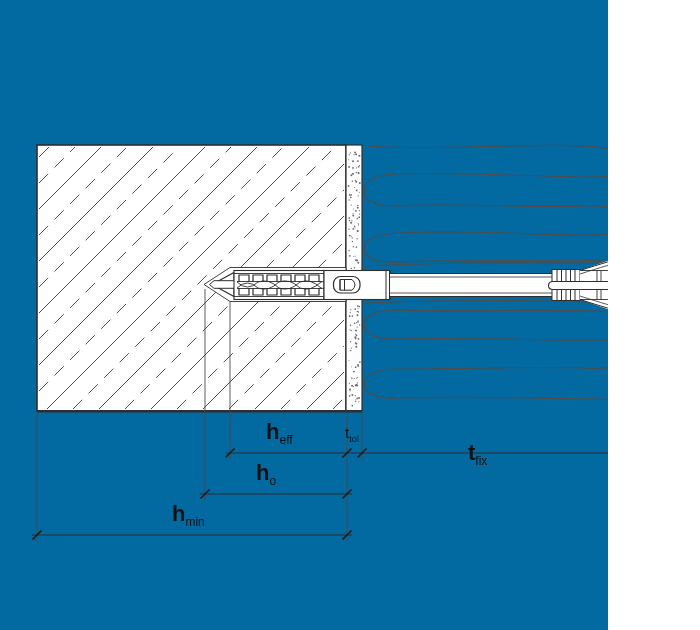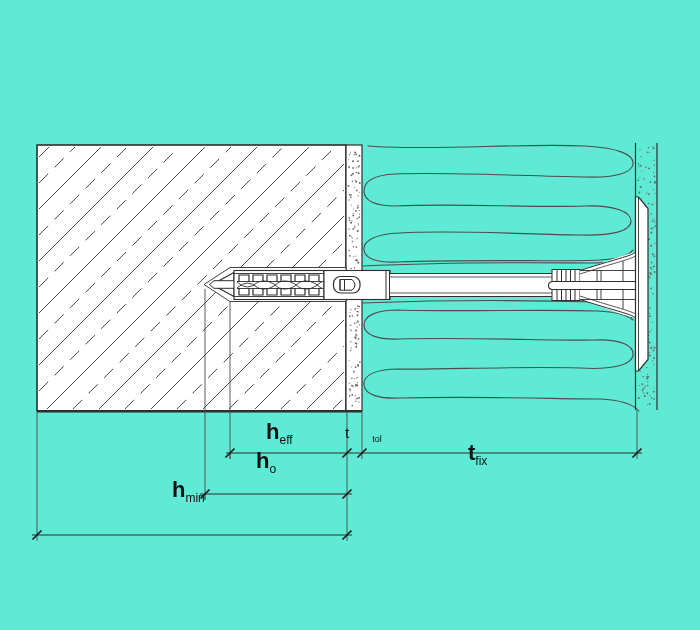--- a/index.html
+++ b/index.html
@@ -1,25 +1,25 @@
 <!DOCTYPE html>
 <html><head>
 <meta charset="utf-8">
 <style>
   html,body{margin:0;padding:0;background:#ffffff;}
   #stage{
-    position:relative;width:700px;height:630px;background:#5eead4;
+    position:relative;width:608px;height:630px;background:#0369a1;
     font-family:"Liberation Sans", sans-serif;overflow:hidden;
   }
   #drawing{position:absolute;left:0;top:0;}
   .dim-label{position:absolute;white-space:nowrap;color:#111;line-height:1;}
   .dim-label .main{font-weight:bold;font-size:22px;}
   .dim-label .sub{font-size:12px;font-weight:normal;vertical-align:-5px;letter-spacing:0;}
   .dim-label.small .main{font-weight:normal;font-size:15px;}
-  .dim-label.small .sub{font-size:9px;vertical-align:-4px;padding-left:23px;}
+  .dim-label.small .sub{font-size:9px;vertical-align:-4px;}
 </style>
 </head>
 <body>
 
 <div id="stage">
   <svg id="drawing" width="700" height="630" viewBox="0 0 700 630">
 
     <g>
       <rect x="37" y="145" width="309" height="266" fill="#ffffff" stroke="#2e2e2e" stroke-width="1.6"></rect>
       <g id="hatch-group">
@@ -532,19 +532,19 @@
 
   <div class="dim-label" style="left:266px;top:421px;">
     <span class="main">h</span><span class="sub">eff</span>
   </div>
   <div class="dim-label small" style="left:345px;top:425px;">
     <span class="main">t</span><span class="sub">tol</span>
   </div>
   <div class="dim-label" style="left:468px;top:442px;">
     <span class="main">t</span><span class="sub">fix</span>
   </div>
-  <div class="dim-label" style="left:256px;top:450px;">
+  <div class="dim-label" style="left:256px;top:462px;">
     <span class="main">h</span><span class="sub">o</span>
   </div>
-  <div class="dim-label" style="left:172px;top:479px;">
+  <div class="dim-label" style="left:172px;top:503px;">
     <span class="main">h</span><span class="sub">min</span>
   </div>
 </div>
 
 </body></html>

